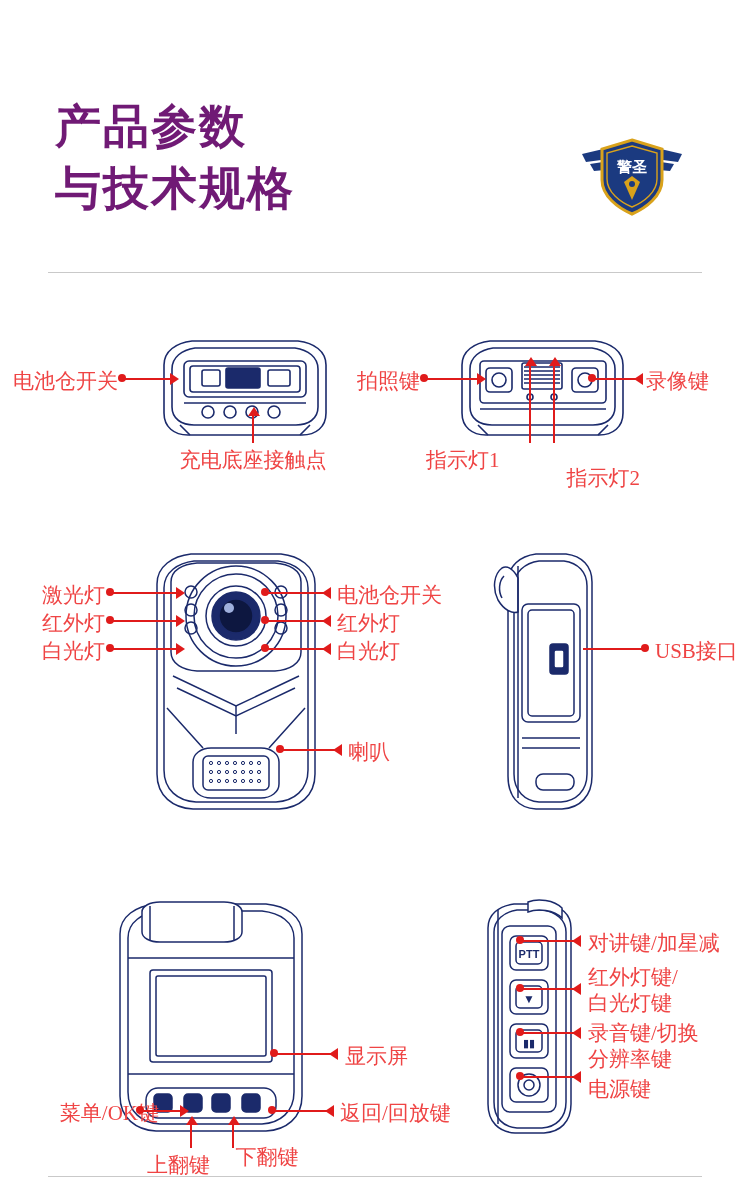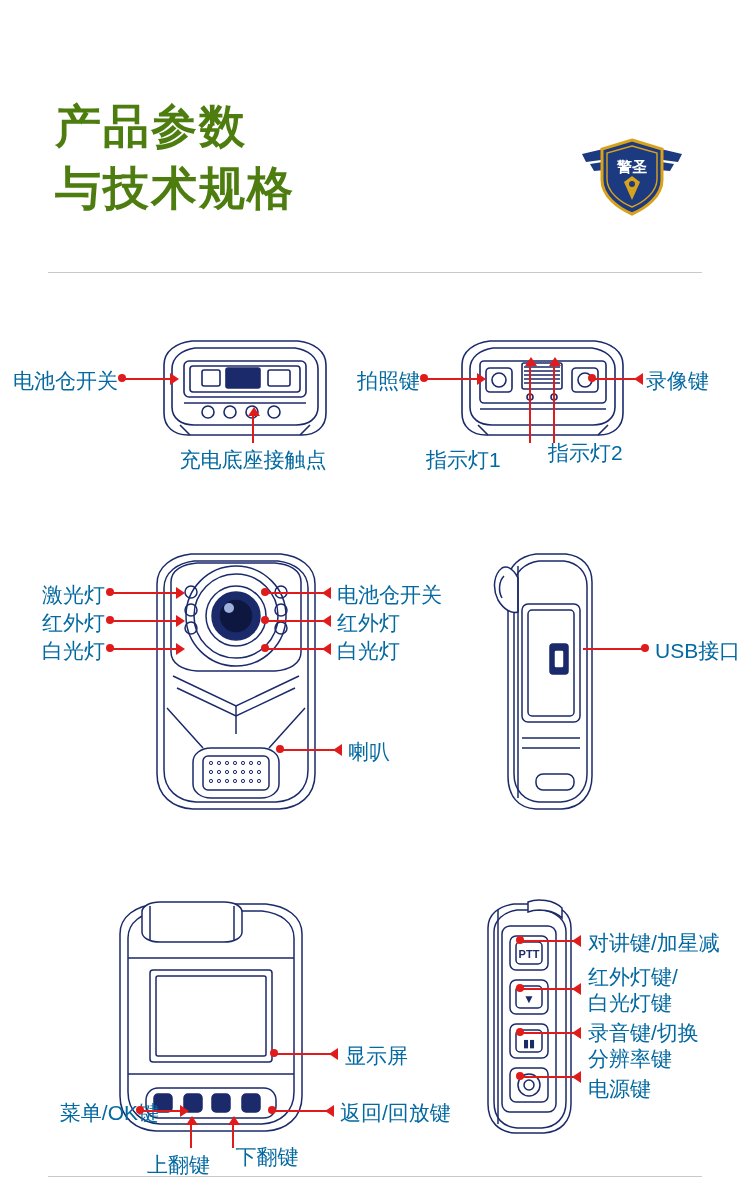--- a/index.html
+++ b/index.html
@@ -23,21 +23,21 @@
     width: 750px;
     height: 275px;
   }
   .title {
     position: absolute;
     left: 55px;
     top: 95px;
     font-size: 46px;
     line-height: 1.35;
     font-weight: bold;
-    color: #4d7c0f;
+    color: #701a75;
     letter-spacing: 2px;
     white-space: pre-line;
   }
   .badge {
     position: absolute;
     right: 62px;
     top: 132px;
     width: 112px;
     height: 86px;
   }
@@ -56,23 +56,23 @@
     width: 654px;
     height: 1px;
     background: #c9c9c9;
   }
 
   
   .lbl {
     position: absolute;
     font-size: 21px;
     line-height: 1.25;
-    color: #0369a1;
+    color: #ef4444;
     white-space: pre-line;
-    font-family: Liberation Sans, sans-serif;
+    font-family: Liberation Serif, serif;
   }
   .lbl.r { text-align: right; }
 
   
   .ln {
     position: absolute;
     background: #e01b1b;
     height: 2px;
   }
   .lnv {
@@ -199,21 +199,21 @@
 
   <div class="lbl" style="left:646px; top:53px; width:110px;">录像键</div>
   <div class="ln" style="left:592px; top:63px; width:50px;"></div>
   <div class="arrL" style="left:634px; top:58px;"></div>
   <div class="dot" style="left:588px; top:59px;"></div>
 
   <div class="lbl" style="left:426px; top:132px; width:92px; text-align:left;">指示灯1</div>
   <div class="lnv" style="left:529px; top:48px; height:80px;"></div>
   <div class="arrU" style="left:525px; top:42px;"></div>
 
-  <div class="lbl" style="left:548px; top:125px; width:92px; text-align:left;">指示灯2</div>
+  <div class="lbl" style="left:548px; top:150px; width:92px; text-align:right;">指示灯2</div>
   <div class="lnv" style="left:553px; top:48px; height:80px;"></div>
   <div class="arrU" style="left:549px; top:42px;"></div>
 </div>
 
 <div class="section" style="top:540px; height:280px;padding-left:36px;">
 
   <div class="dev" style="left:133px; top:8px;">
     <svg width="205" height="268" viewBox="0 0 205 268">
       <g fill="none" stroke="#1b2a6b" stroke-width="1.5">
 

